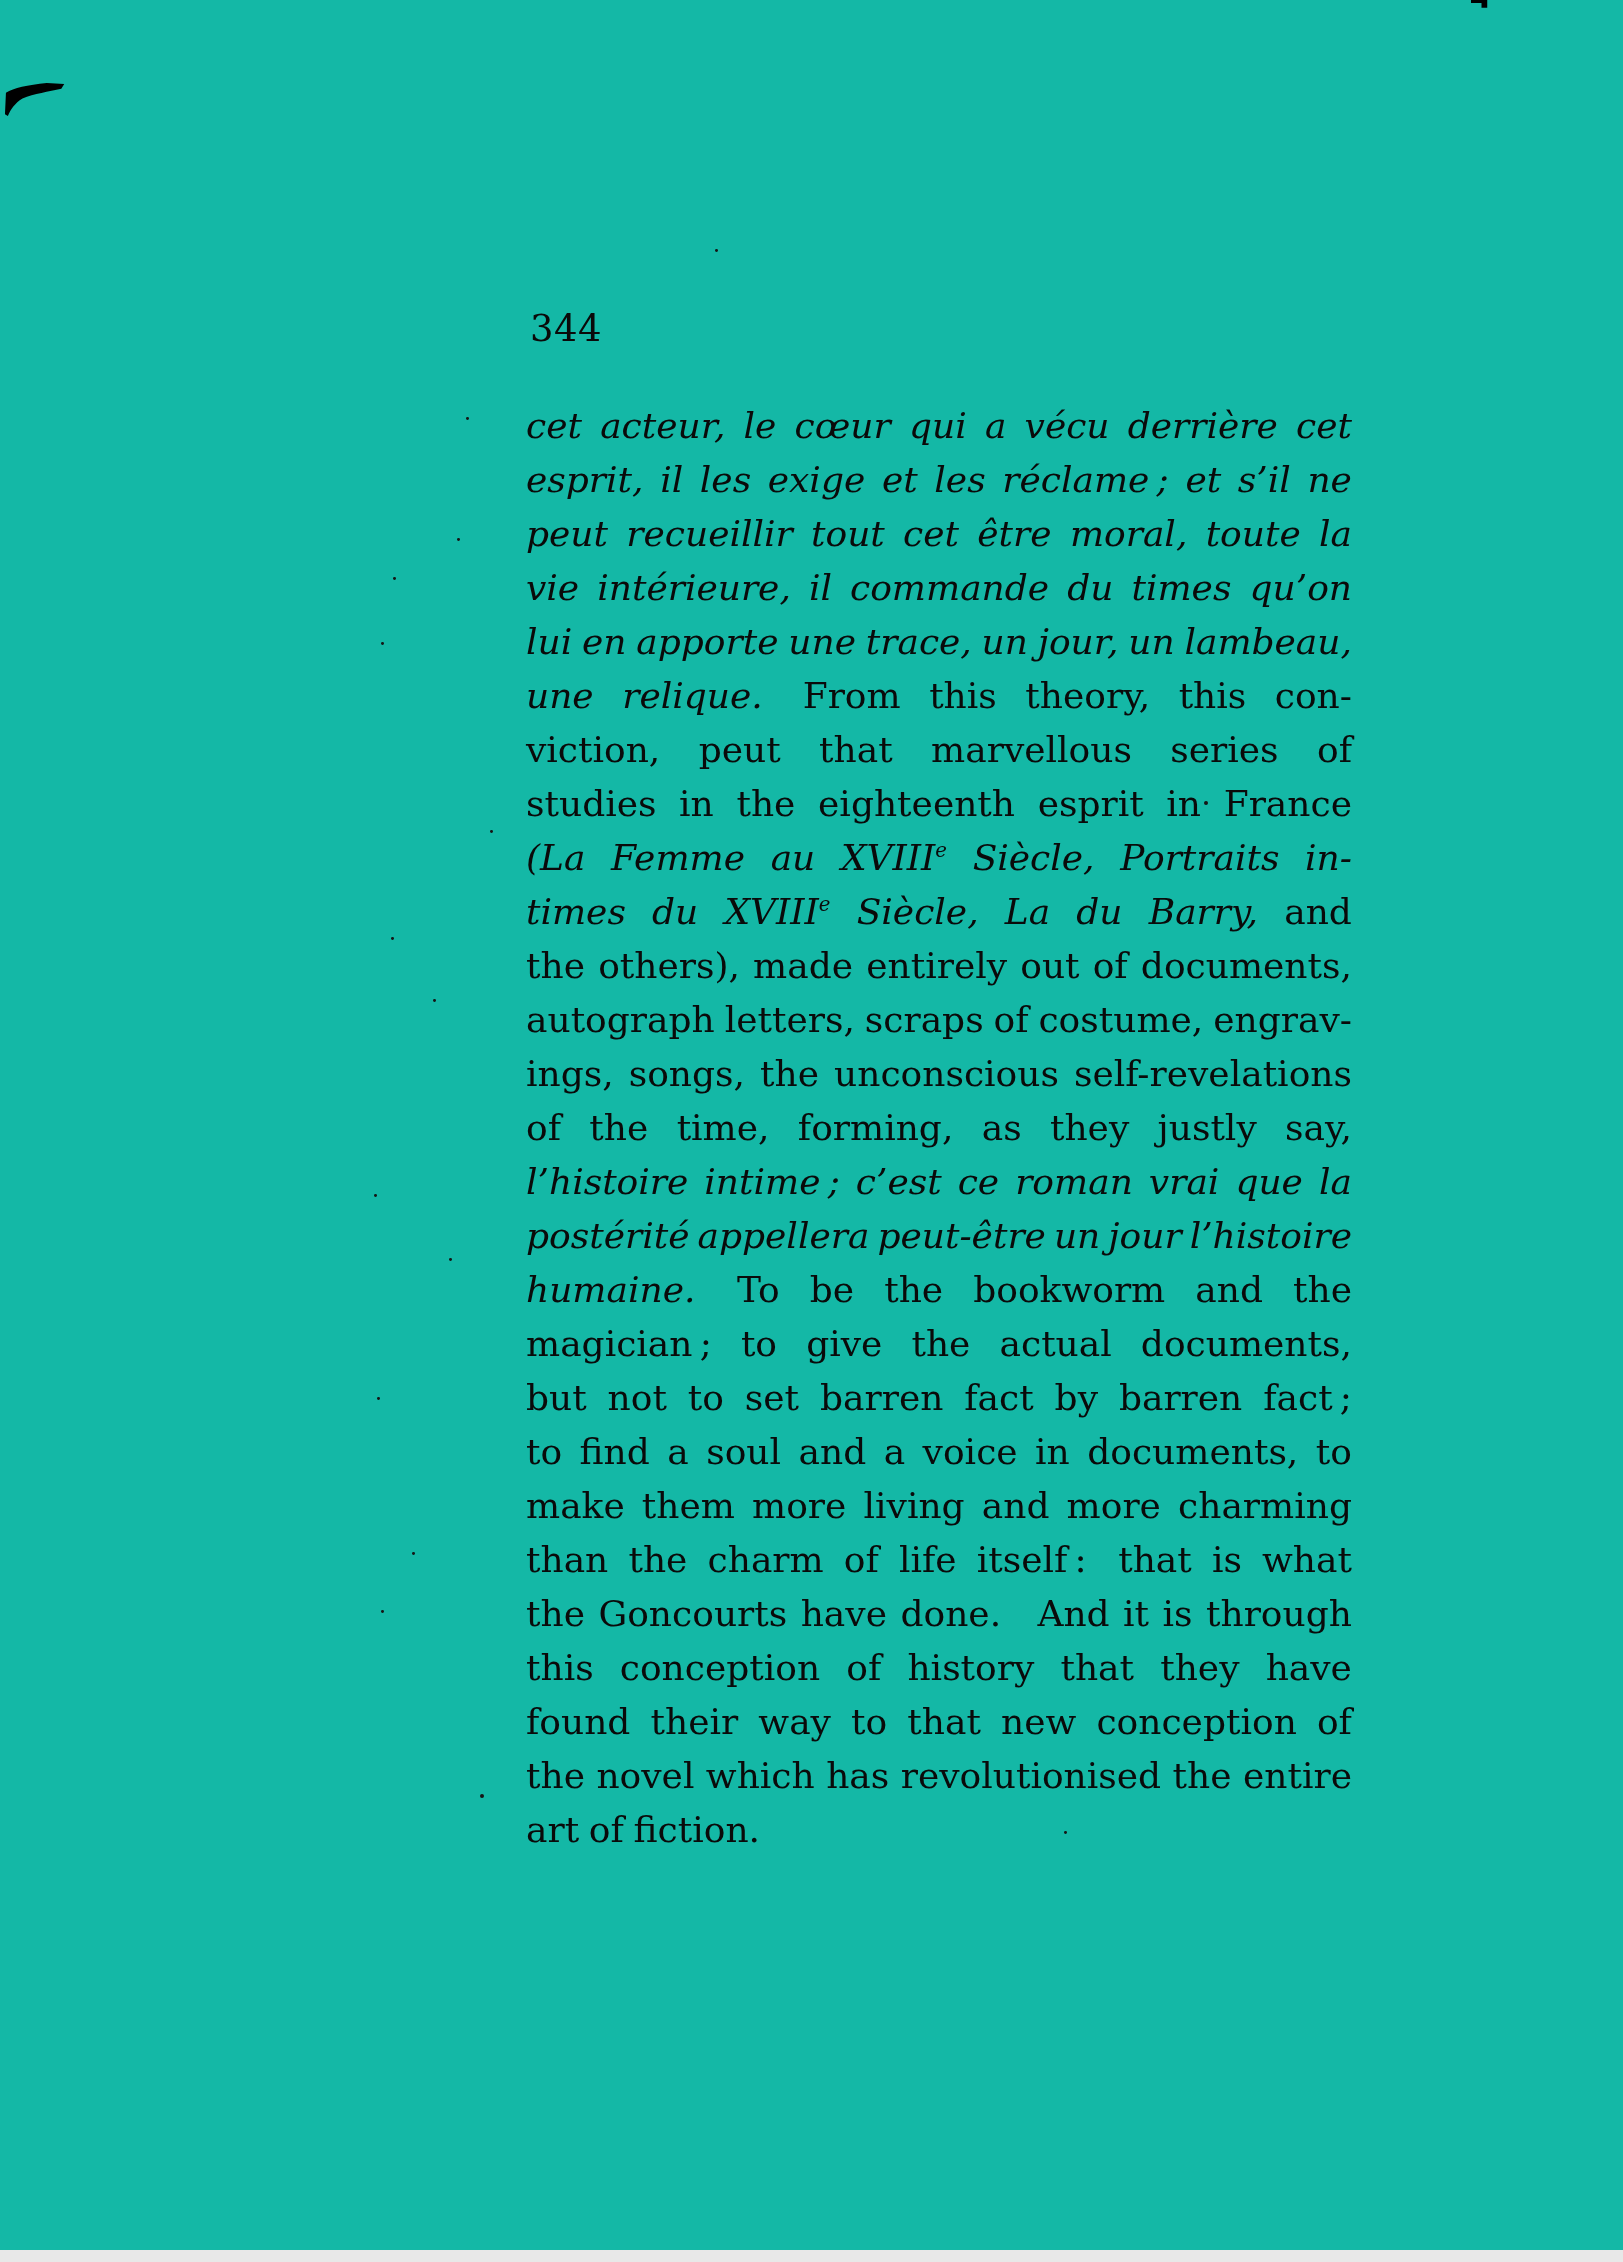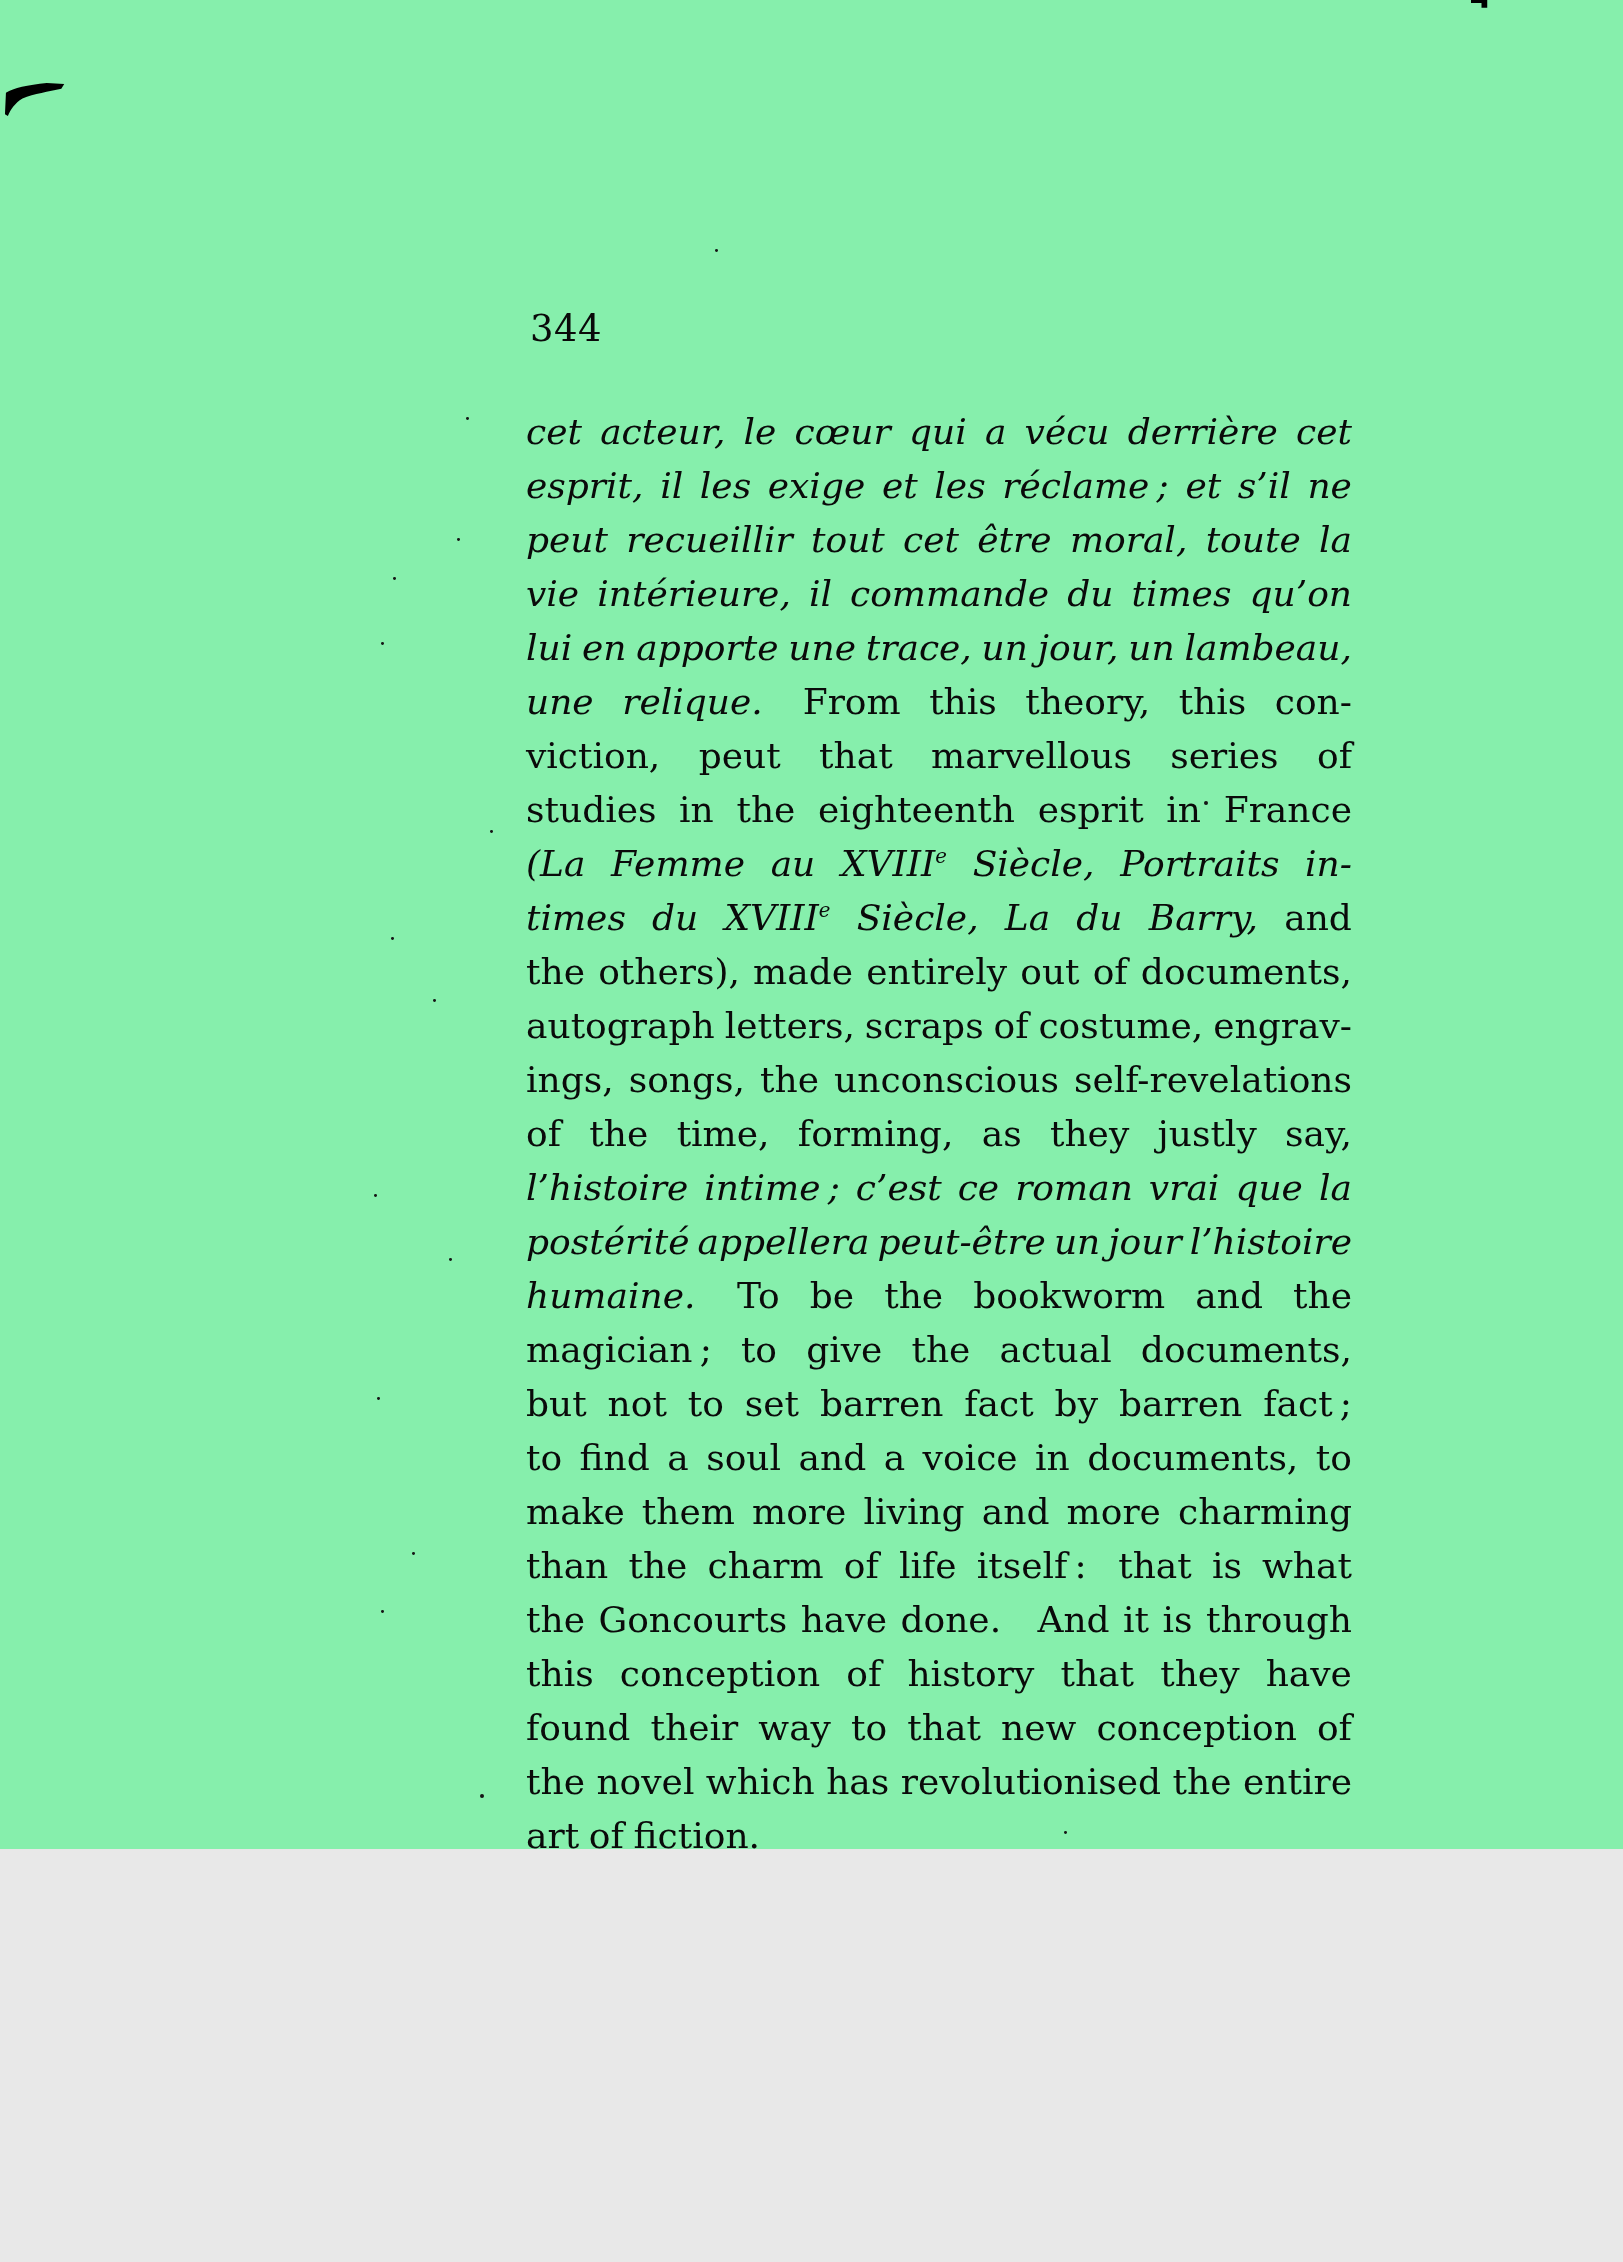--- a/index.html
+++ b/index.html
@@ -1,35 +1,35 @@
 <!DOCTYPE html>
 <html><head>
 <meta charset="utf-8">
 <style>
   html,body{margin:0;padding:0;background:#e8e8e8;}
   .page{
     position:relative;
-    width:1623px;height:1849px;
-    background:#86efac;
+    width:1623px;height:2250px;
+    background:#14b8a6;
     overflow:hidden;
     font-family:"DejaVu Serif","Liberation Serif",serif;
     color:#0a0a0a;
   }
   .header{
     position:absolute;left:530px;top:307px;
     display:flex;gap:29px;
     font-size:37px;letter-spacing:0.5px;
     white-space:nowrap;
   }
   .bodytext{
     position:absolute;left:526px;top:398px;width:826px;
     font-size:36px;
   }
   .line{
-    display:flex;justify-content:space-between;align-items:flex-end;
+    display:flex;justify-content:space-between;align-items:center;
     height:54px;white-space:nowrap;
   }
   .line.nojust{justify-content:flex-start;gap:0.27em;}
   .w{flex:0 0 auto;}
   .it{font-style:italic;}
   sup{font-size:0.55em;vertical-align:super;line-height:0;}
   .speck{position:absolute;background:#151515;border-radius:50%;}
   .blot{position:absolute;}
 </style>
 </head>

